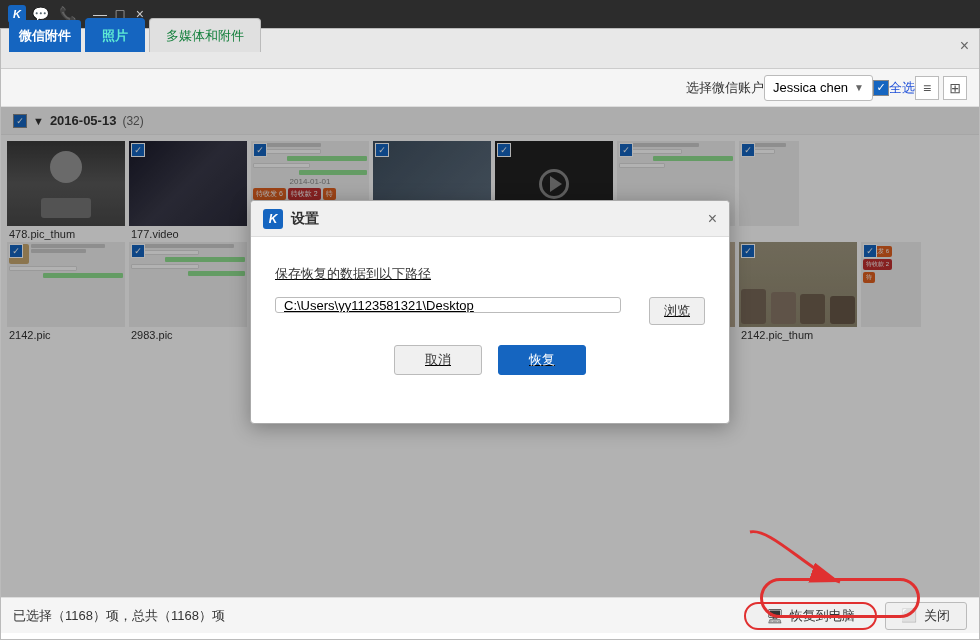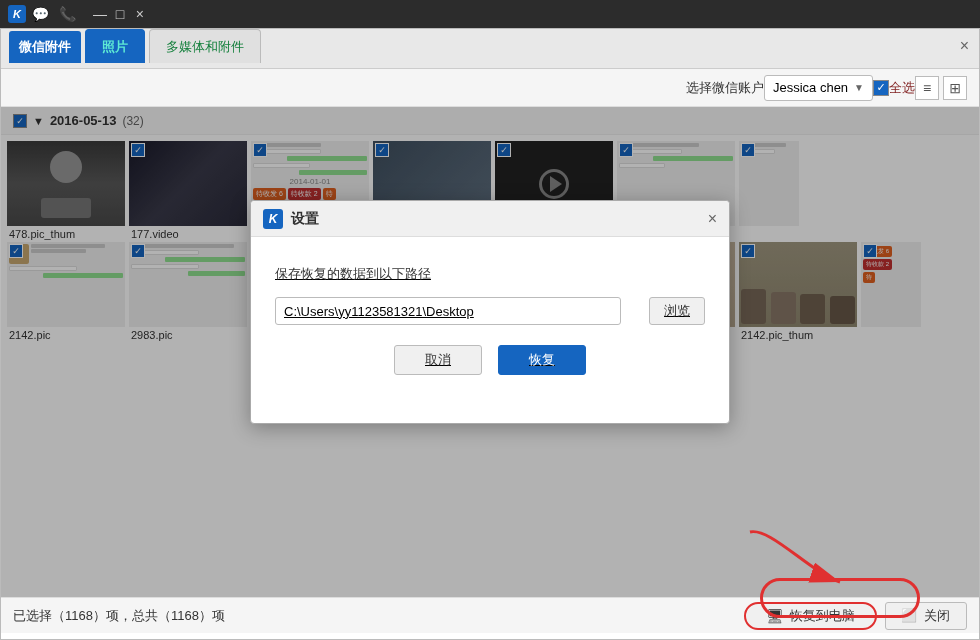--- a/index.html
+++ b/index.html
@@ -73,21 +73,21 @@
       height: 612px;
       position: relative;
     }
 
     
     .tab-bar {
       background: #e8e8e8;
       height: 40px;
       display: flex;
       align-items: flex-end;
-      padding: 5px 8px;
+      padding: 16px 8px;
       border-bottom: 1px solid #ccc;
       position: relative;
     }
     .wechat-icon-bar {
       display: flex;
       align-items: center;
       padding: 0 10px;
       height: 32px;
       background: #1565c0;
       border-radius: 3px 3px 0 0;
@@ -169,21 +169,21 @@
       display: flex;
       align-items: center;
       justify-content: center;
     }
     .toolbar-checkbox-check {
       color: white;
       font-size: 11px;
     }
     .toolbar-select-all {
       font-size: 13px;
-      color: #7f1d1d;
+      color: #1d4ed8;
     }
     .toolbar-view-btns {
       display: flex;
       gap: 4px;
     }
     .toolbar-view-btn {
       width: 24px;
       height: 24px;
       border: 1px solid #bbb;
       background: #fff;
@@ -435,21 +435,21 @@
       color: #333;
       margin-bottom: 14px;
     }
     .modal-path-row {
       display: flex;
       gap: 8px;
       margin-bottom: 20px;
     }
     .modal-path-input {
       flex: 1;
-      height: 28px;
+      height: 16px;
       border: 1px solid #bbb;
       border-radius: 3px;
       padding: 0 8px;
       font-size: 13px;
       background: #fff;
     }
     .modal-browse-btn {
       height: 28px;
       padding: 0 14px;
       border: 1px solid #bbb;

